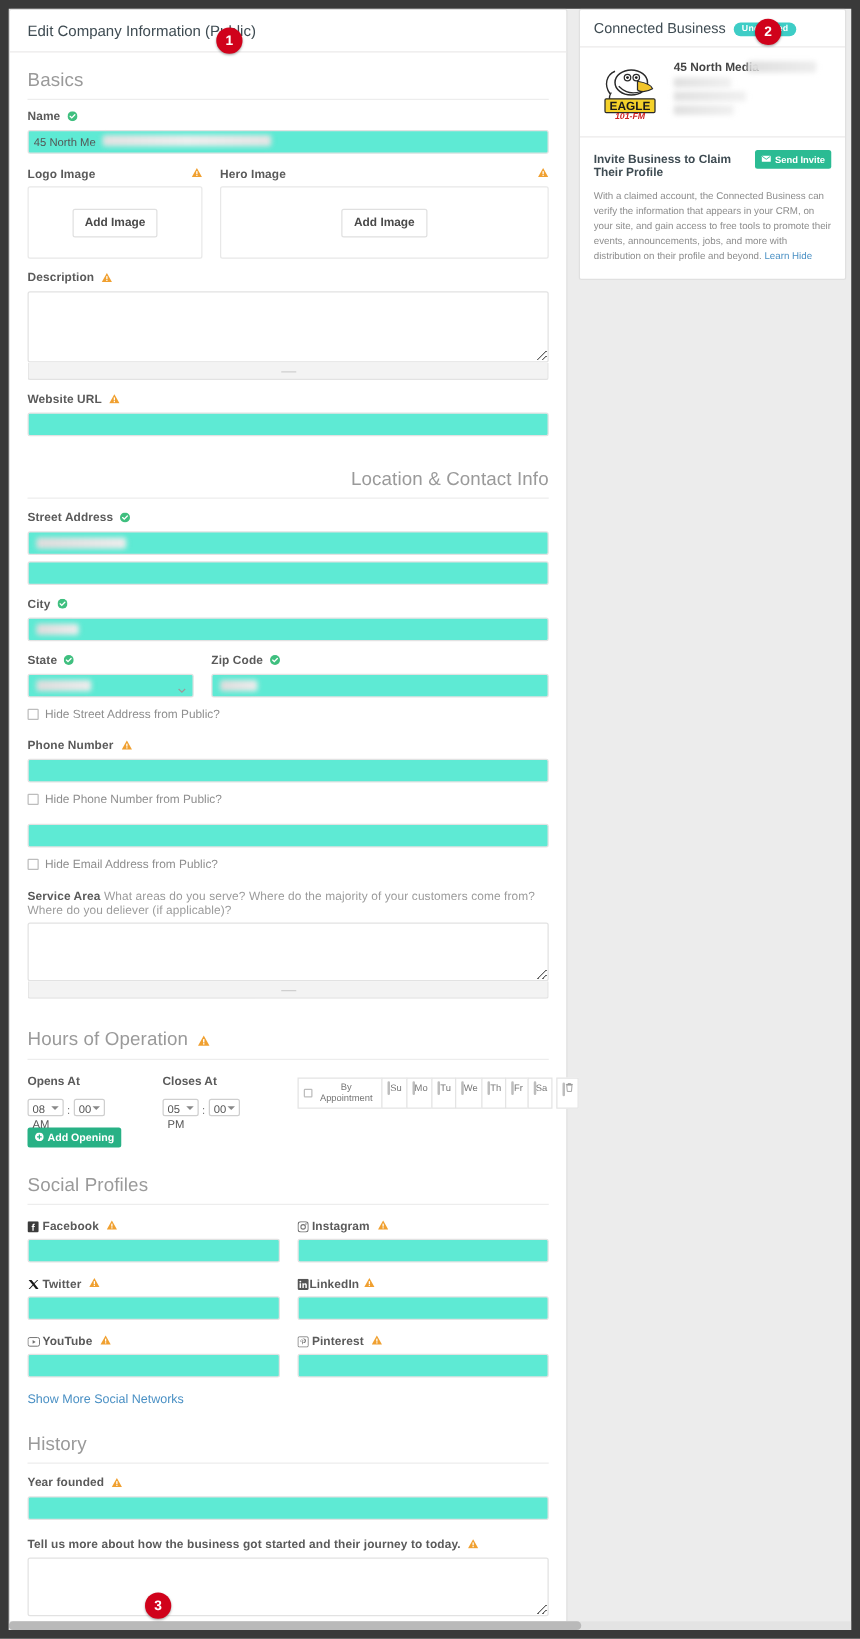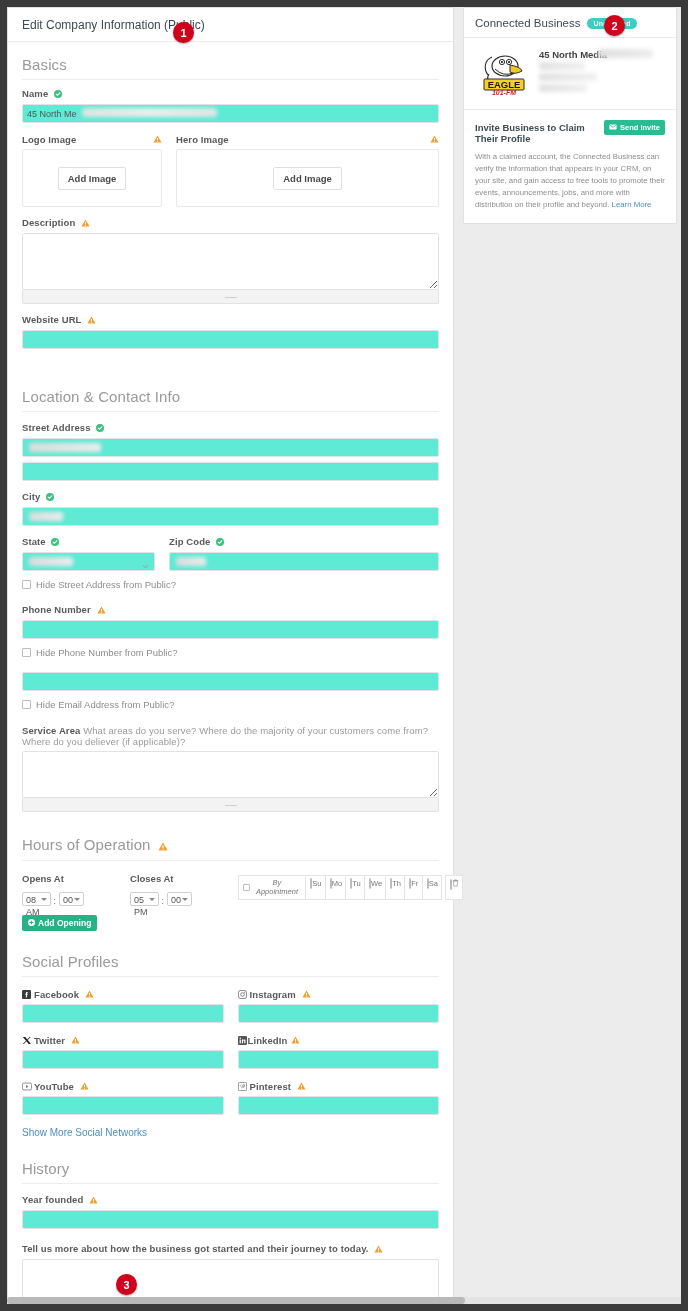--- a/index.html
+++ b/index.html
@@ -137,21 +137,21 @@
     padding: 3px 4px 3px 4px; text-align: center;
     font-size: 7.5px; color: #777; background: #fff;
     min-width: 16px;
   }
   .daycell.appt { min-width: 40px; }
   .daycell.trash { min-width: 18px; margin-left: 4px; }
   .daycell .cbx {
     width: 7px; height: 7px; border: 1px solid #bdbdbd; border-radius: 1px;
     background: #fff; margin: 0 auto 2px auto;
   }
-  .daycell.appt .inline { display: flex; align-items: center; gap: 3px; font-style: italic; }
+  .daycell.appt .inline { display: flex; align-items: center; gap: 3px; }
   .daycell.appt .cbx { margin: 0; }
 
   .btn-green {
     display: inline-flex; align-items: center; gap: 3px;
     background: #28b185; color: #fff;
     border: none; border-radius: 2px;
     font-size: 8.5px; font-weight: bold;
     padding: 3px 6px; margin-top: 9px;
   }
   .soc-ico { width: 9px; height: 9px; flex: 0 0 9px; }
@@ -293,21 +293,21 @@
                     <path d="M6 0.6L11.6 10.4H0.4z" fill="#f0a030"></path>
                     <rect x="5.3" y="4" width="1.4" height="3.3" fill="#fff"></rect>
                     <rect x="5.3" y="8" width="1.4" height="1.3" fill="#fff"></rect>
                   </svg>
               </span>
             </span>
             <input class="inp" value="" style="">
           </div>
 
           
-          <div class="section-title" style="margin-top:39px;">Location &amp; Contact Info</div>
+          <div class="section-title" style="margin-top:26px;text-align:right;">Location &amp; Contact Info</div>
 
           <div class="fld">
             <span class="lab">
               <span>Street Address</span>
               <span class="ico-ok">
                 <svg width="8" height="8" viewBox="0 0 12 12">
                     <circle cx="6" cy="6" r="6" fill="#3fbf7f"></circle>
                     <path d="M3.2 6.1l1.9 1.9 3.7-3.8" stroke="#fff" stroke-width="1.6" fill="none" stroke-linecap="round"></path>
                   </svg>
               </span>
@@ -714,21 +714,21 @@
                 <svg width="8" height="6" viewBox="0 0 10 7">
                     <rect x=".5" y=".5" width="9" height="6" rx=".6" fill="#fff"></rect>
                     <path d="M.8 1l4.2 3 4.2-3" stroke="#2bbb93" stroke-width=".9" fill="none"></path>
                   </svg>
               </span>
               <span>Send Invite</span>
             </button>
           </div>
           <div class="invite-body">
             <span>With a claimed account, the Connected Business can verify the information that appears in your CRM, on your site, and gain access to free tools to promote their events, announcements, jobs, and more with distribution on their profile and beyond.</span>
-            <a href="#">Learn More</a>
+            <a href="#">Learn Hide</a>
           </div>
         </div>
 
       </div>
     </div>
 
   </div>
 
   <div class="hscroll">
       <i></i>

